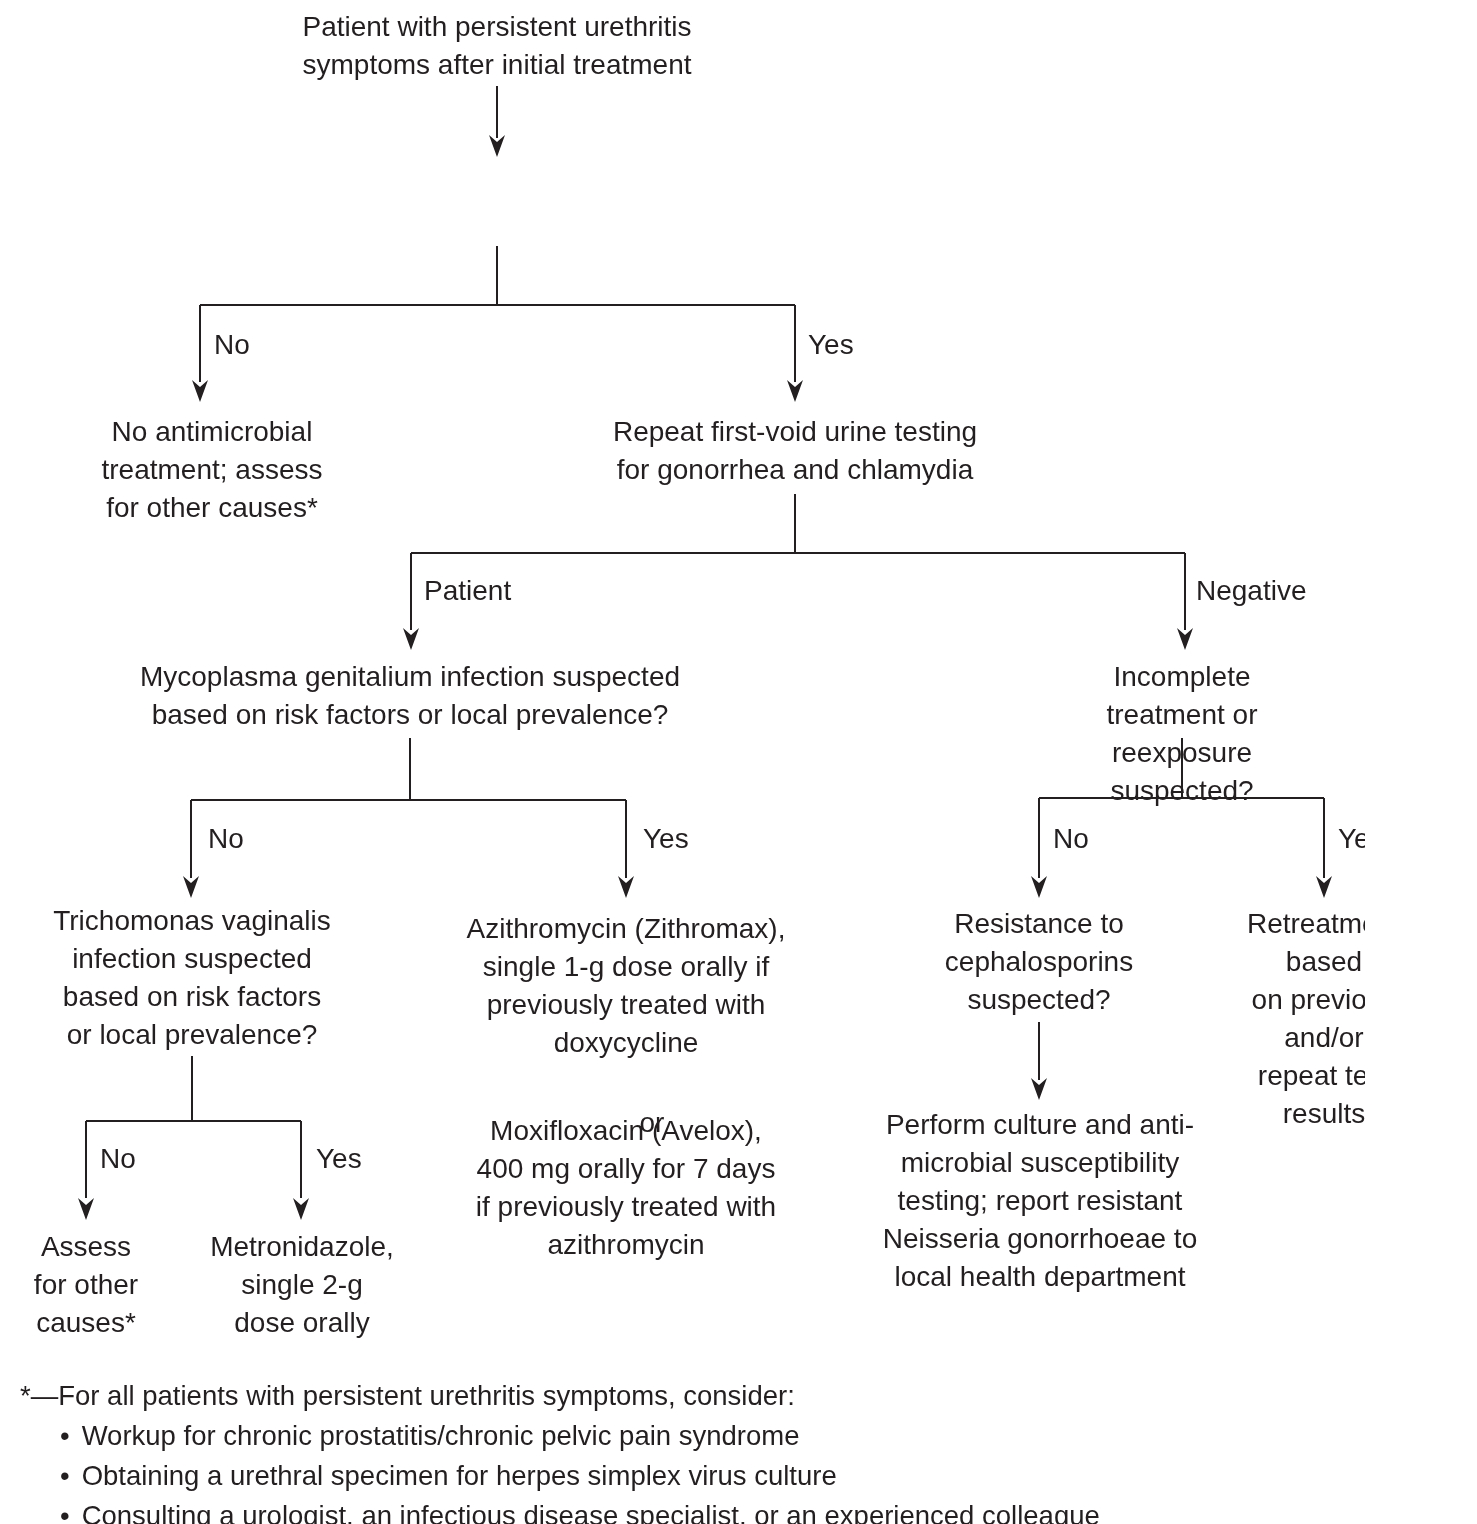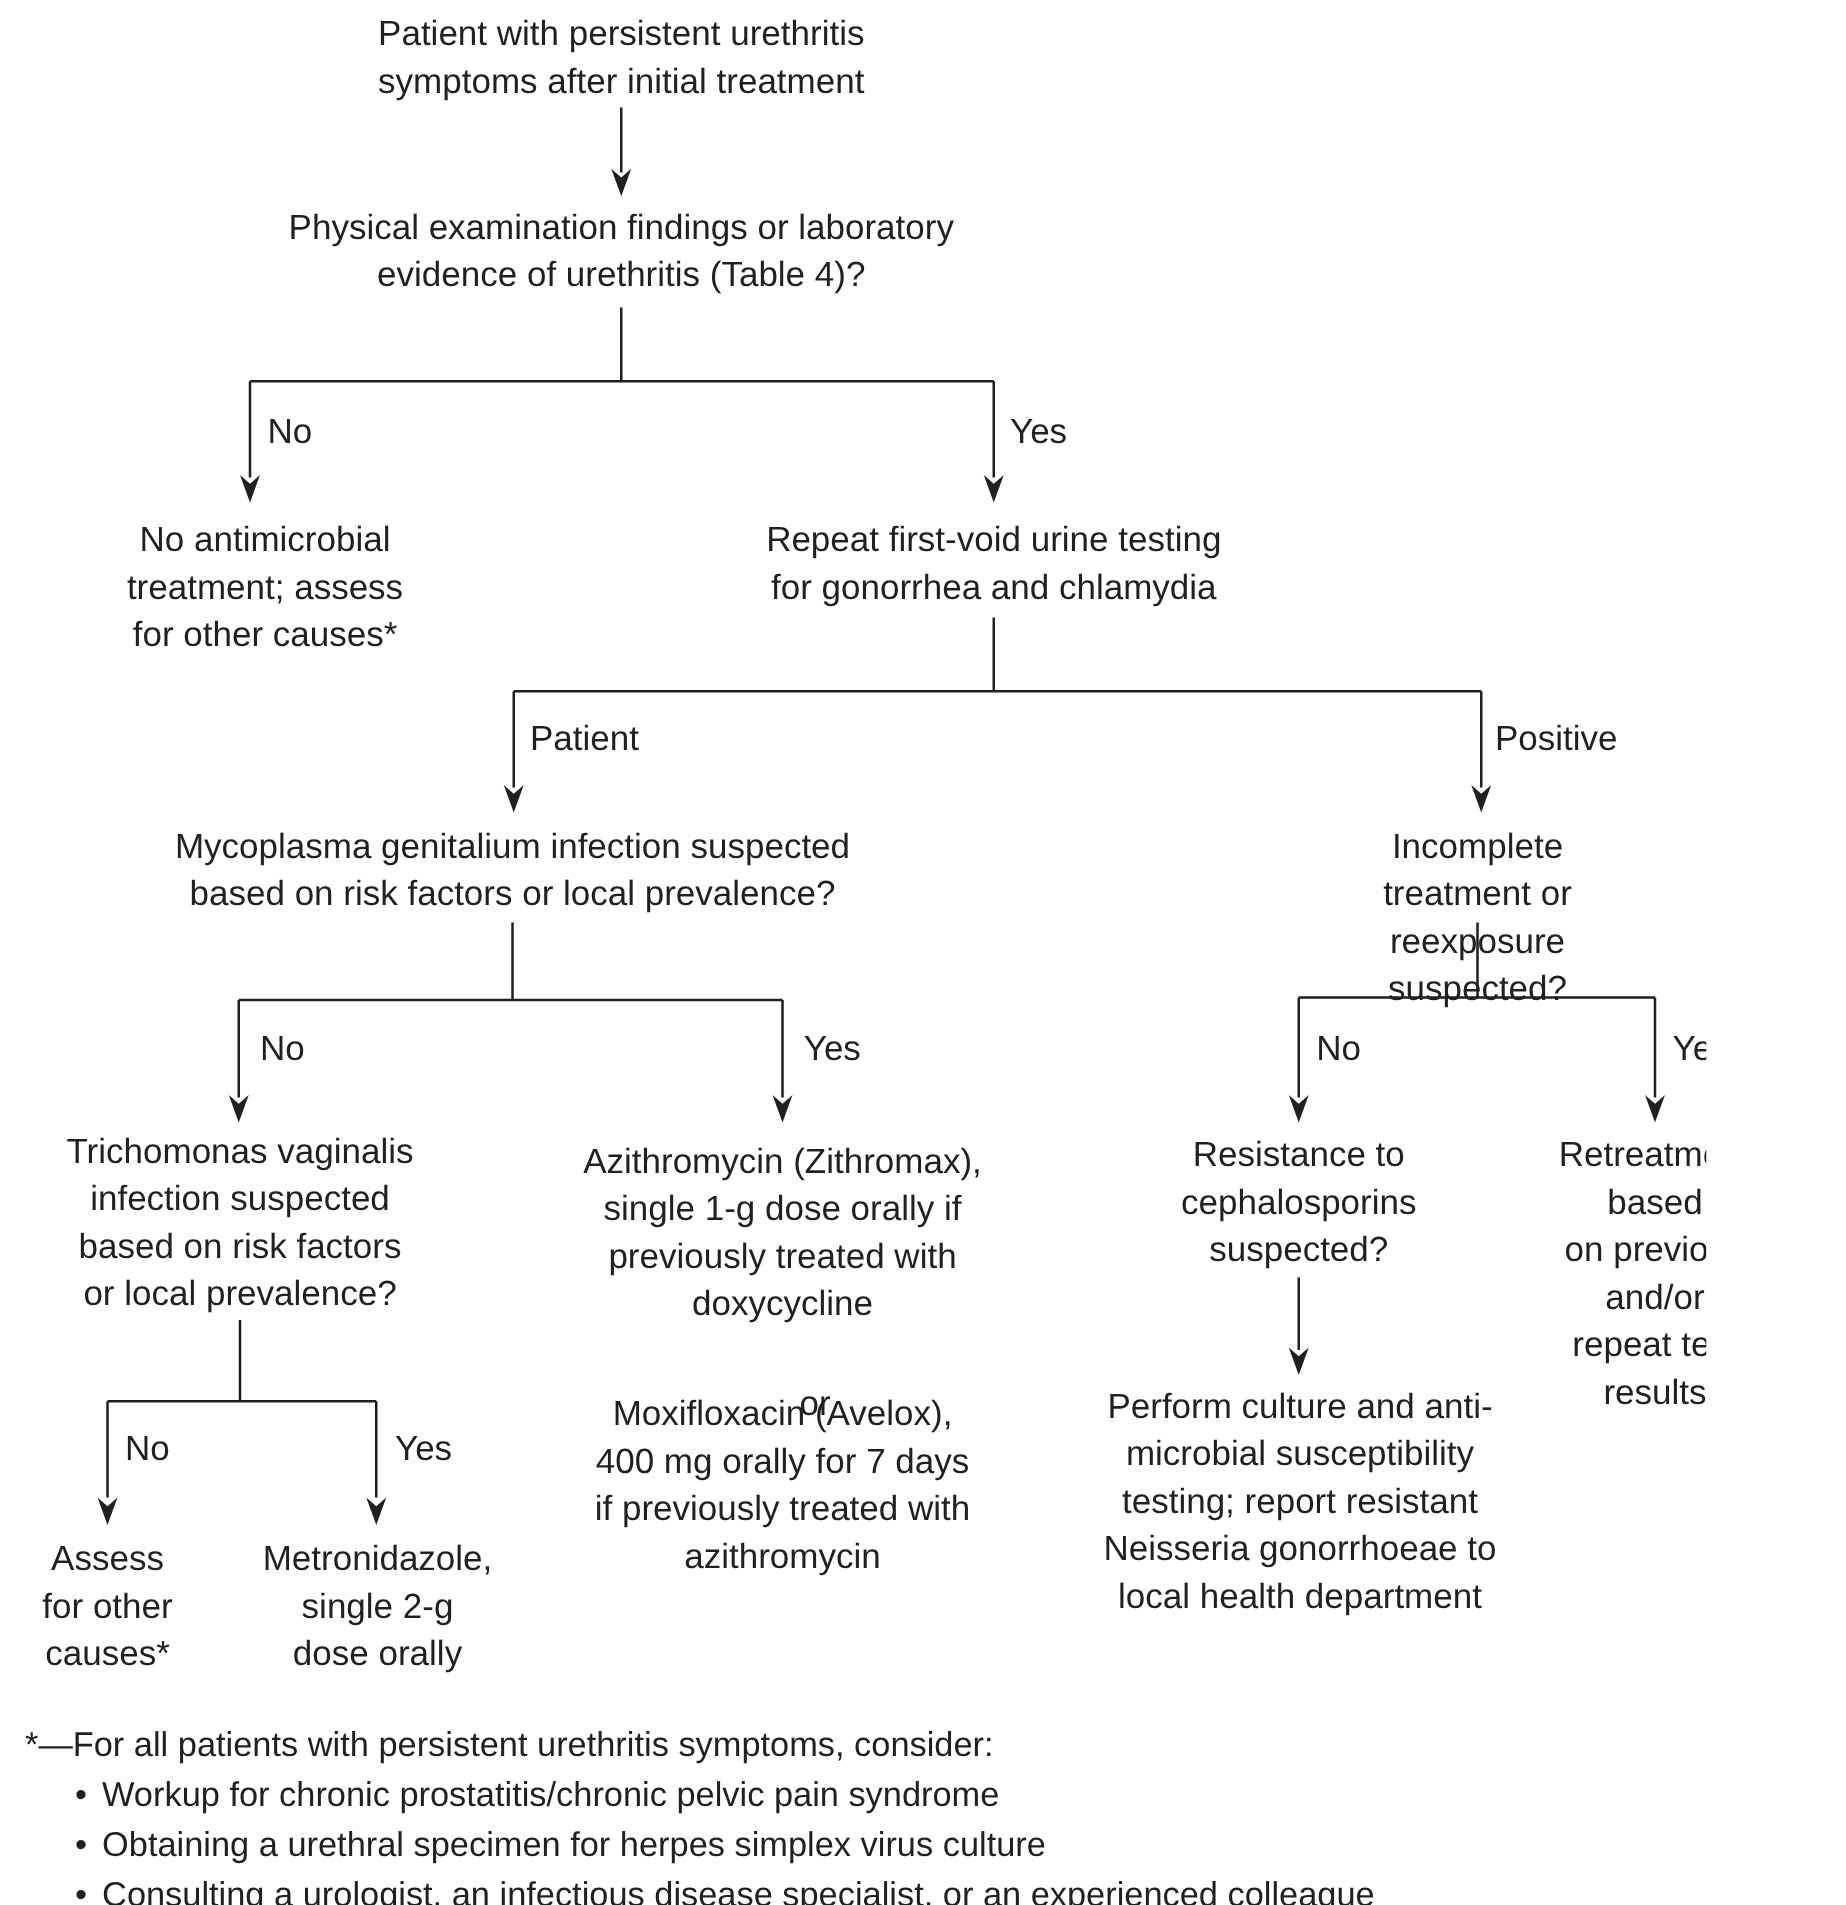--- a/index.html
+++ b/index.html
@@ -67,35 +67,33 @@
     <polygon points="1031,876 1039,898 1047,876 1039,883"></polygon>
     <polygon points="1316,876 1324,898 1332,876 1324,883"></polygon>
     <polygon points="78,1198 86,1220 94,1198 86,1205"></polygon>
     <polygon points="293,1198 301,1220 309,1198 301,1205"></polygon>
     <polygon points="1031,1078 1039,1100 1047,1078 1039,1085"></polygon>
   </svg>
 
   <div class="node" style="left:497px; top:8px;">Patient with persistent urethritis
 symptoms after initial treatment</div>
 
-  <div class="node" style="left:497px; top:163px;">Physical examination findings or laboratory
-evidence of urethritis (Table 4)?</div>
 
   <div class="label" style="left:214px; top:326px;">No</div>
   <div class="label" style="left:808px; top:326px;">Yes</div>
 
   <div class="node" style="left:212px; top:413px;">No antimicrobial
 treatment; assess
 for other causes*</div>
 
   <div class="node" style="left:795px; top:413px;">Repeat first-void urine testing
 for gonorrhea and chlamydia</div>
 
   <div class="label" style="left:424px; top:572px;">Patient</div>
-  <div class="label" style="left:1196px; top:572px;">Positive</div>
+  <div class="label" style="left:1196px; top:572px;">Negative</div>
 
   <div class="node" style="left:410px; top:658px;"><span class="i">Mycoplasma genitalium</span><span> infection suspected
 based on risk factors or local prevalence?</span></div>
 
   <div class="node" style="left:1182px; top:658px;">Incomplete treatment or
 reexposure suspected?</div>
 
   <div class="label" style="left:208px; top:820px;">No</div>
   <div class="label" style="left:643px; top:820px;">Yes</div>
   <div class="label" style="left:1053px; top:820px;">No</div>

